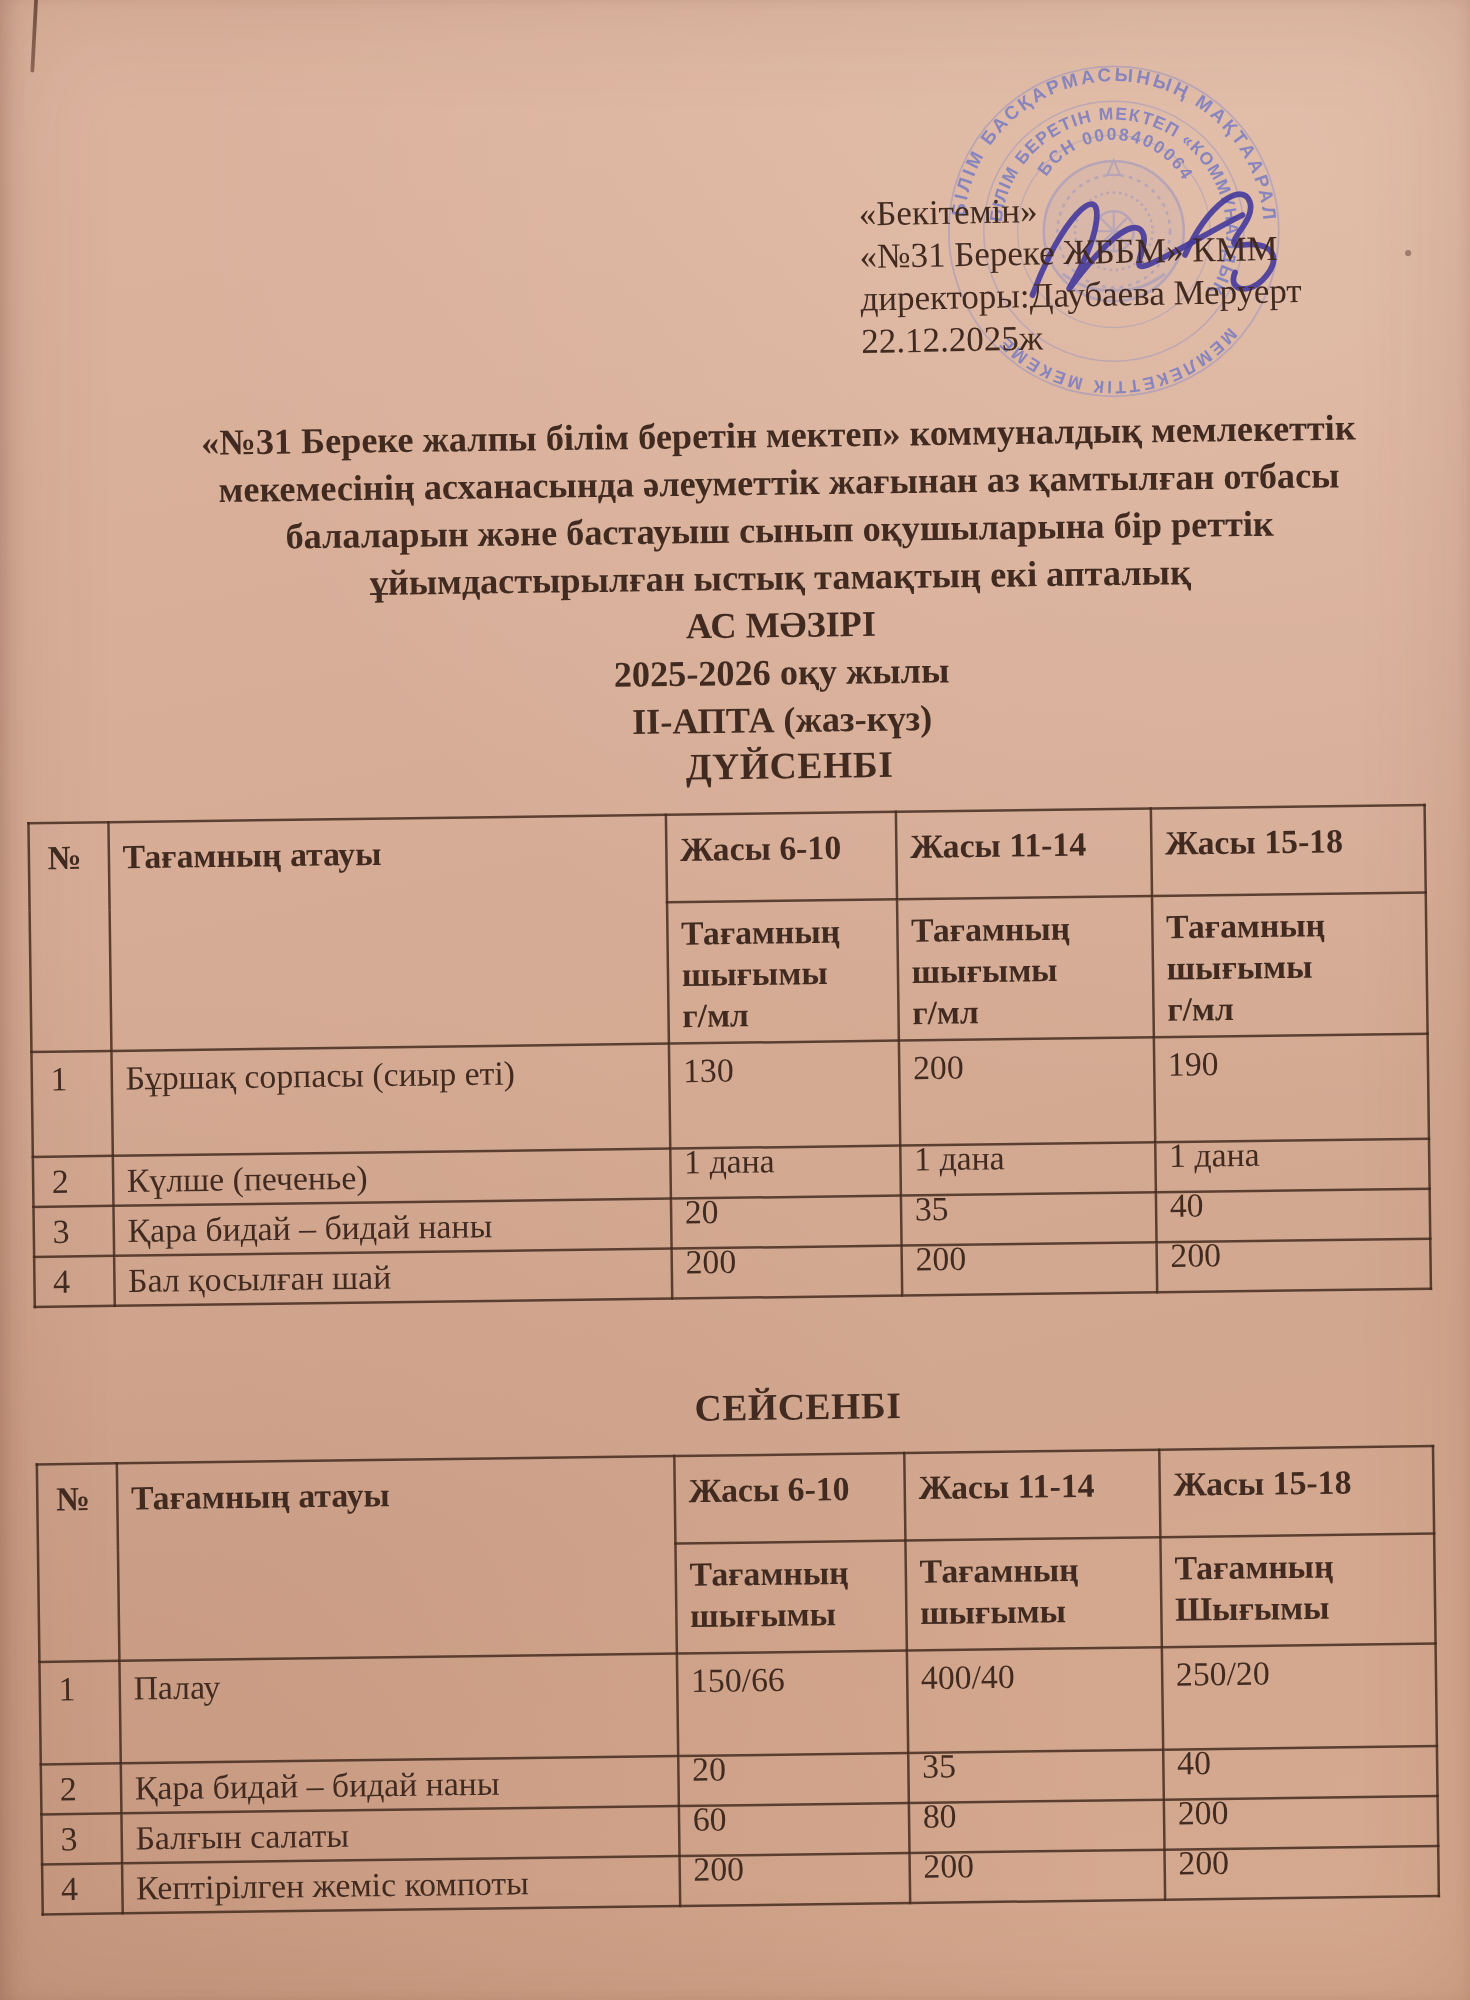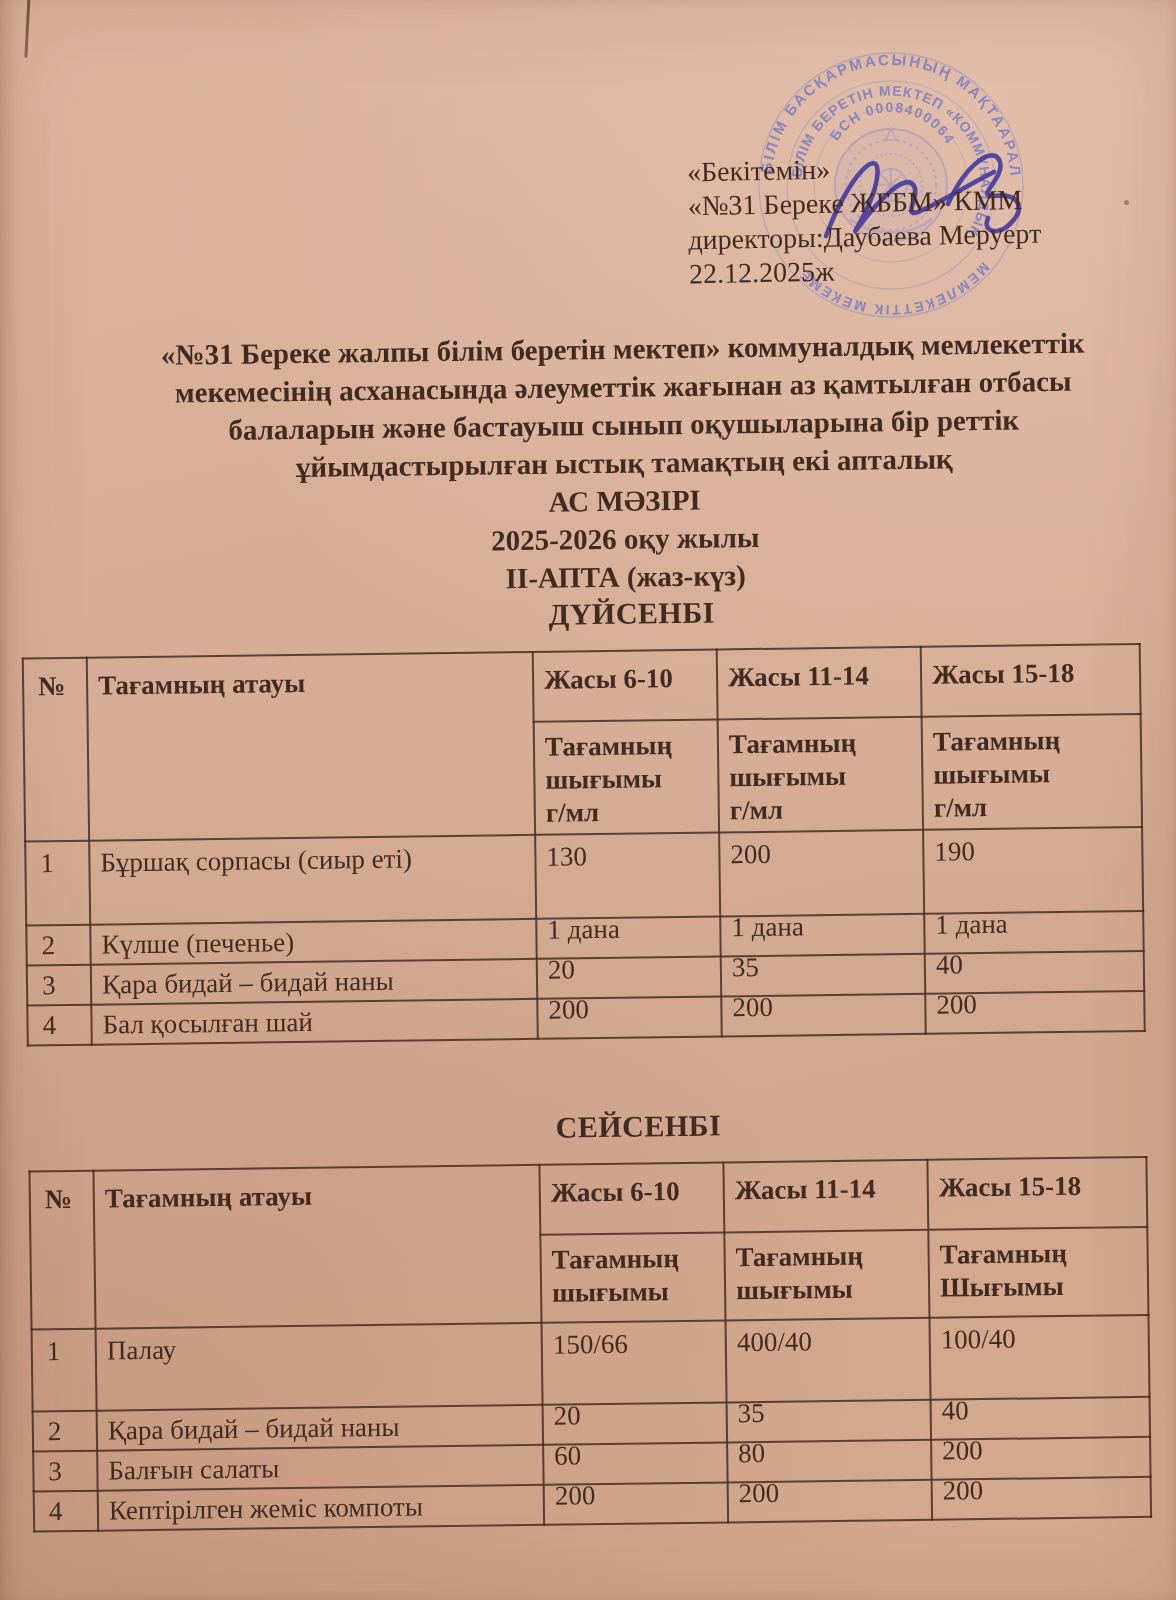--- a/index.html
+++ b/index.html
@@ -248,21 +248,21 @@
             <td>Тағамның
 шығымы</td>
             <td>Тағамның
 Шығымы</td>
           </tr>
           <tr class="tall">
             <td class="num">1</td>
             <td>Палау</td>
             <td><span class="v">150/66</span></td>
             <td><span class="v">400/40</span></td>
-            <td><span class="v">100/40</span></td>
+            <td><span class="v">250/20</span></td>
           </tr>
           <tr class="thin">
             <td class="num">2</td>
             <td>Қара бидай – бидай наны</td>
             <td><span class="v">20</span></td>
             <td><span class="v">35</span></td>
             <td><span class="v">40</span></td>
           </tr>
           <tr class="thin">
             <td class="num">3</td>

